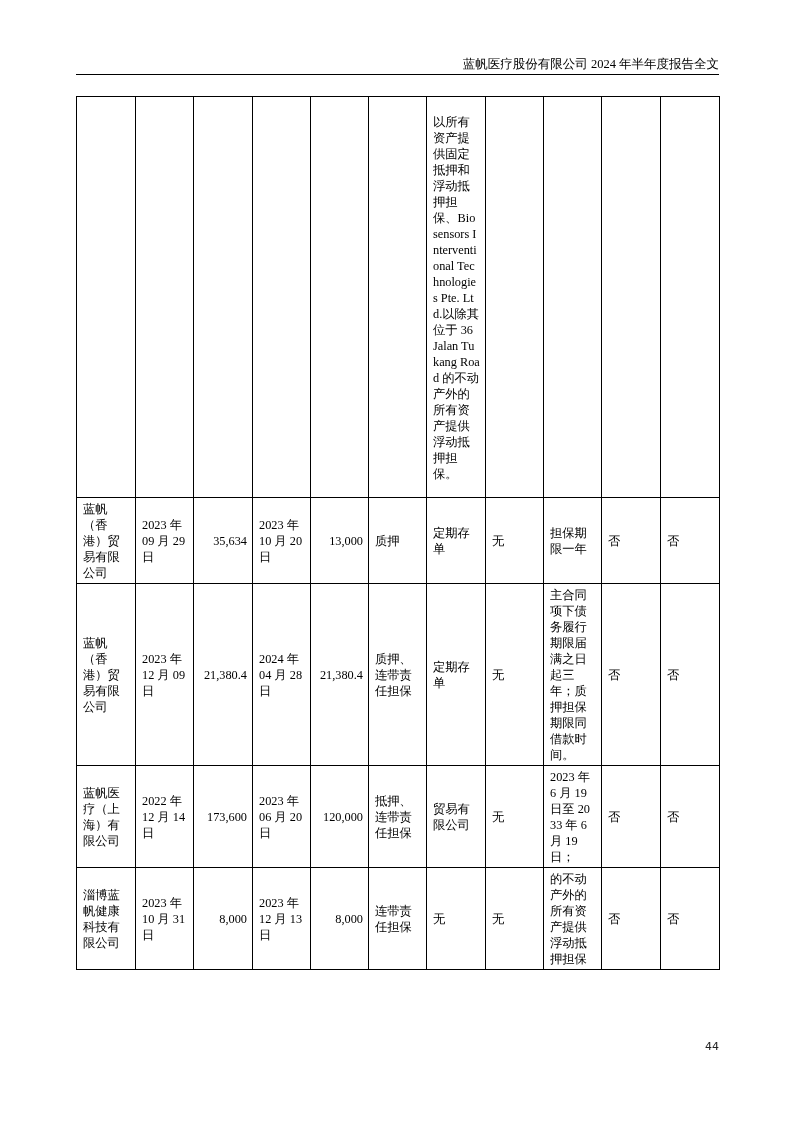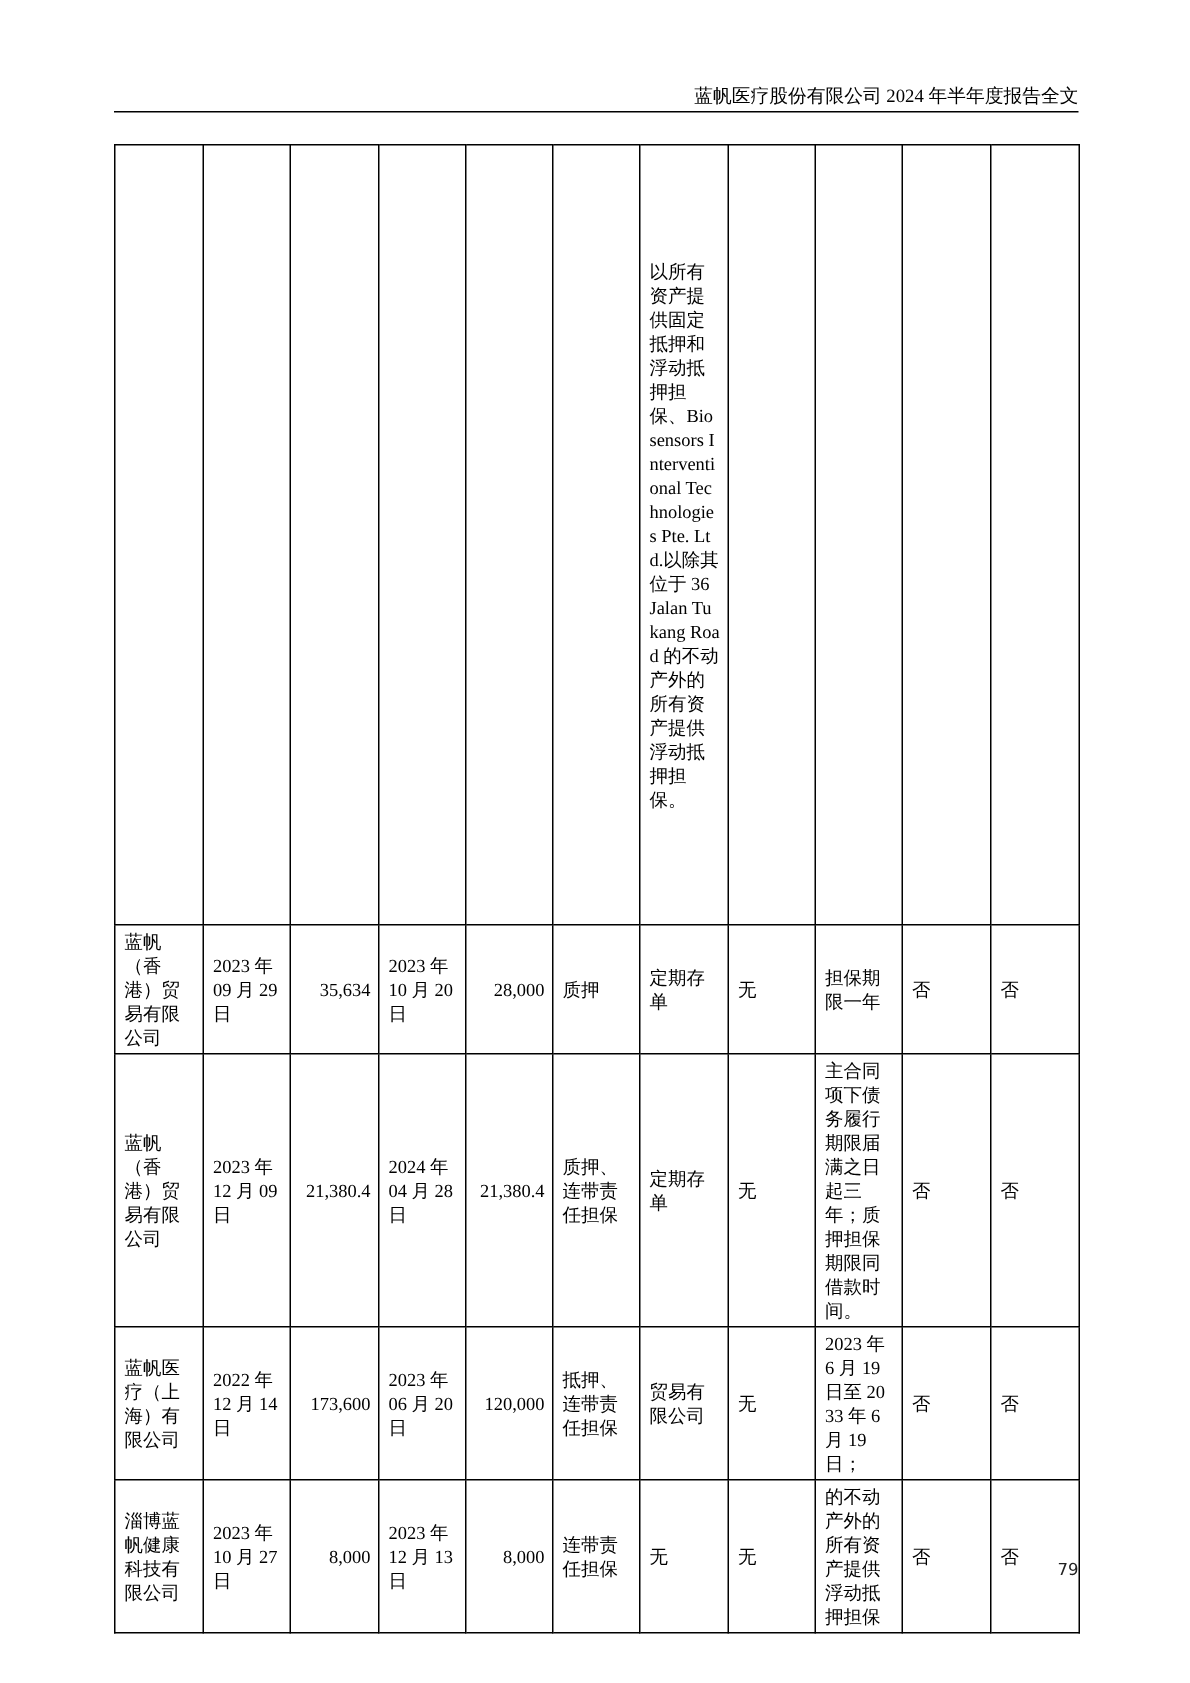--- a/index.html
+++ b/index.html
@@ -27,39 +27,39 @@
       <col style="width:58px">
       <col style="width:58px">
       <col style="width:58px">
       <col style="width:59px">
       <col style="width:58px">
       <col style="width:58px">
       <col style="width:59px">
       <col style="width:59px">
   </colgroup>
   <tbody>
-    <tr style="height:520px">
+    <tr style="height:401px">
       <td></td>
       <td></td>
       <td class="num"></td>
       <td></td>
       <td class="num"></td>
       <td class="cjk"></td>
       <td class="top">以所有资产提供固定抵押和浮动抵押担保、Biosensors Interventional Technologies Pte. Ltd.以除其位于 36 Jalan Tukang Road 的不动产外的所有资产提供浮动抵押担保。</td>
       <td class="cjk"></td>
       <td class="cjk"></td>
       <td class="cjk"></td>
       <td class="cjk"></td>
     </tr>
     <tr style="height:80px">
       <td class="cjk">蓝帆（香港）贸易有限公司</td>
       <td>2023 年 09 月 29 日</td>
       <td class="num">35,634</td>
       <td>2023 年 10 月 20 日</td>
-      <td class="num">28,000</td>
+      <td class="num">13,000</td>
       <td class="cjk">质押</td>
       <td class="cjk">定期存单</td>
       <td class="cjk">无</td>
       <td class="cjk">担保期限一年</td>
       <td class="cjk">否</td>
       <td class="cjk">否</td>
     </tr>
     <tr style="height:176px">
       <td class="cjk">蓝帆（香港）贸易有限公司</td>
       <td>2023 年 12 月 09 日</td>
@@ -81,27 +81,27 @@
       <td class="num">120,000</td>
       <td class="cjk">抵押、连带责任担保</td>
       <td class="cjk">贸易有限公司</td>
       <td class="cjk">无</td>
       <td>2023 年 6 月 19 日至 2033 年 6 月 19 日；</td>
       <td class="cjk">否</td>
       <td class="cjk">否</td>
     </tr>
     <tr style="height:95px">
       <td class="cjk">淄博蓝帆健康科技有限公司</td>
-      <td>2023 年 10 月 27 日</td>
+      <td>2023 年 10 月 31 日</td>
       <td class="num">8,000</td>
       <td>2023 年 12 月 13 日</td>
       <td class="num">8,000</td>
       <td class="cjk">连带责任担保</td>
       <td class="cjk">无</td>
       <td class="cjk">无</td>
       <td class="cjk top">的不动产外的所有资产提供浮动抵押担保</td>
       <td class="cjk">否</td>
       <td class="cjk">否</td>
     </tr>
   </tbody>
 </table>
 
-<div class="page-number">79</div>
+<div class="page-number">44</div>
 
 </body></html>

